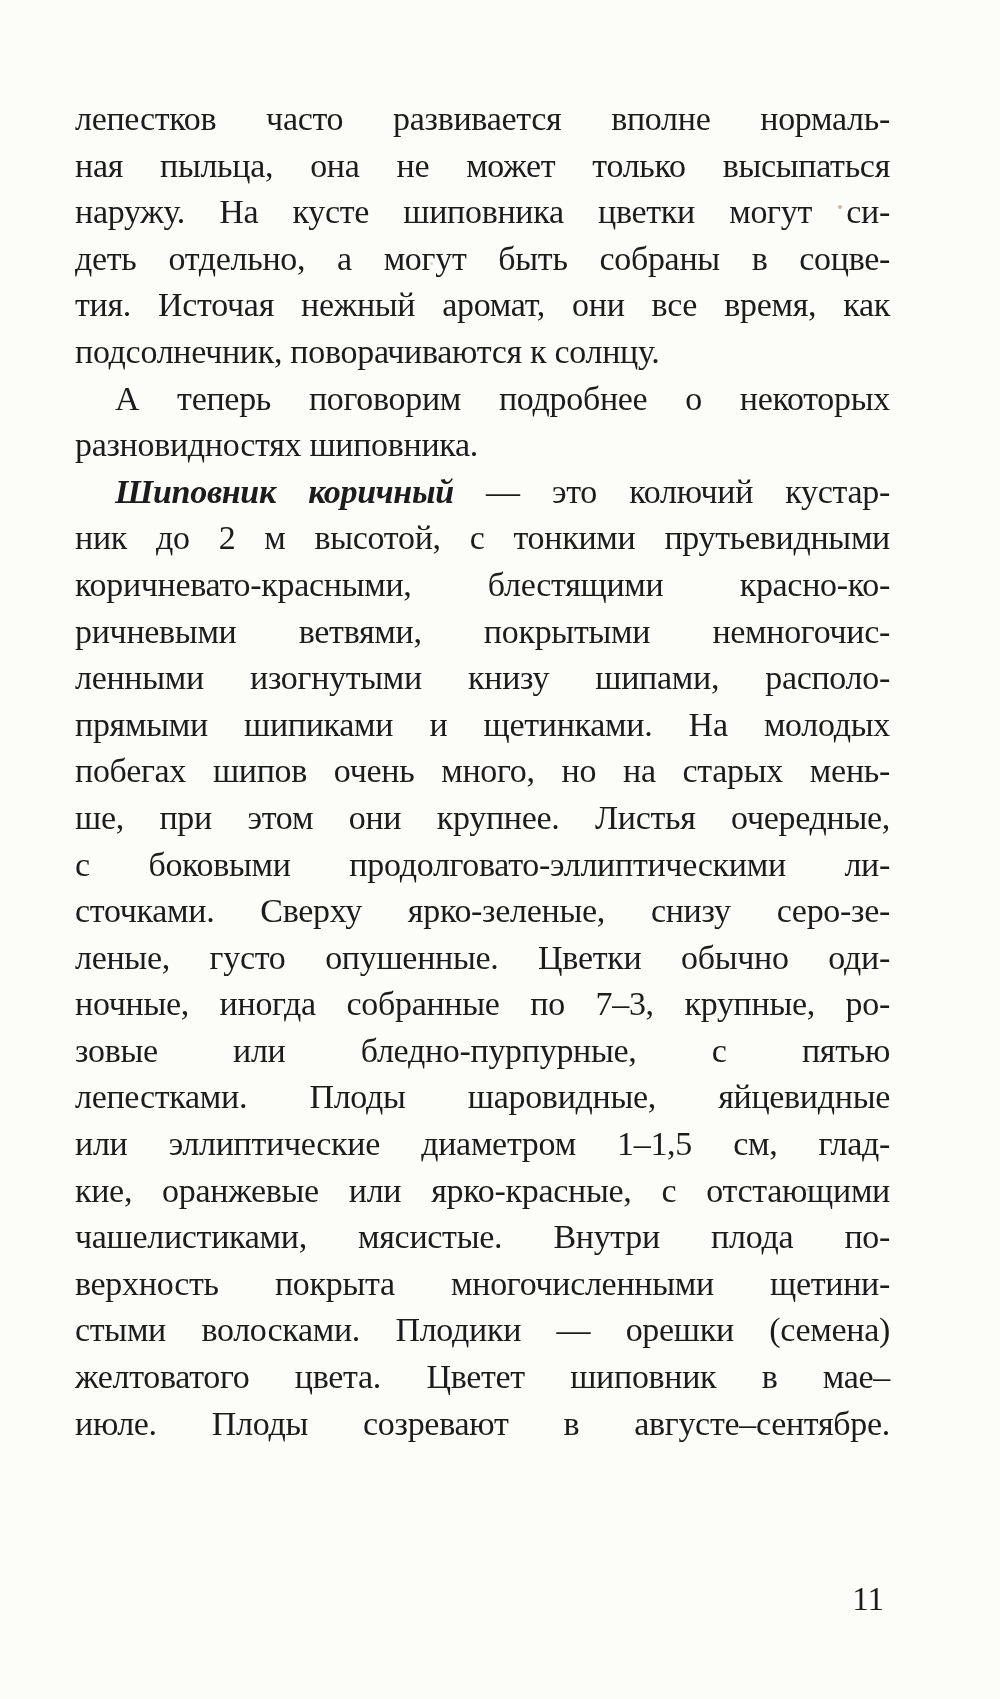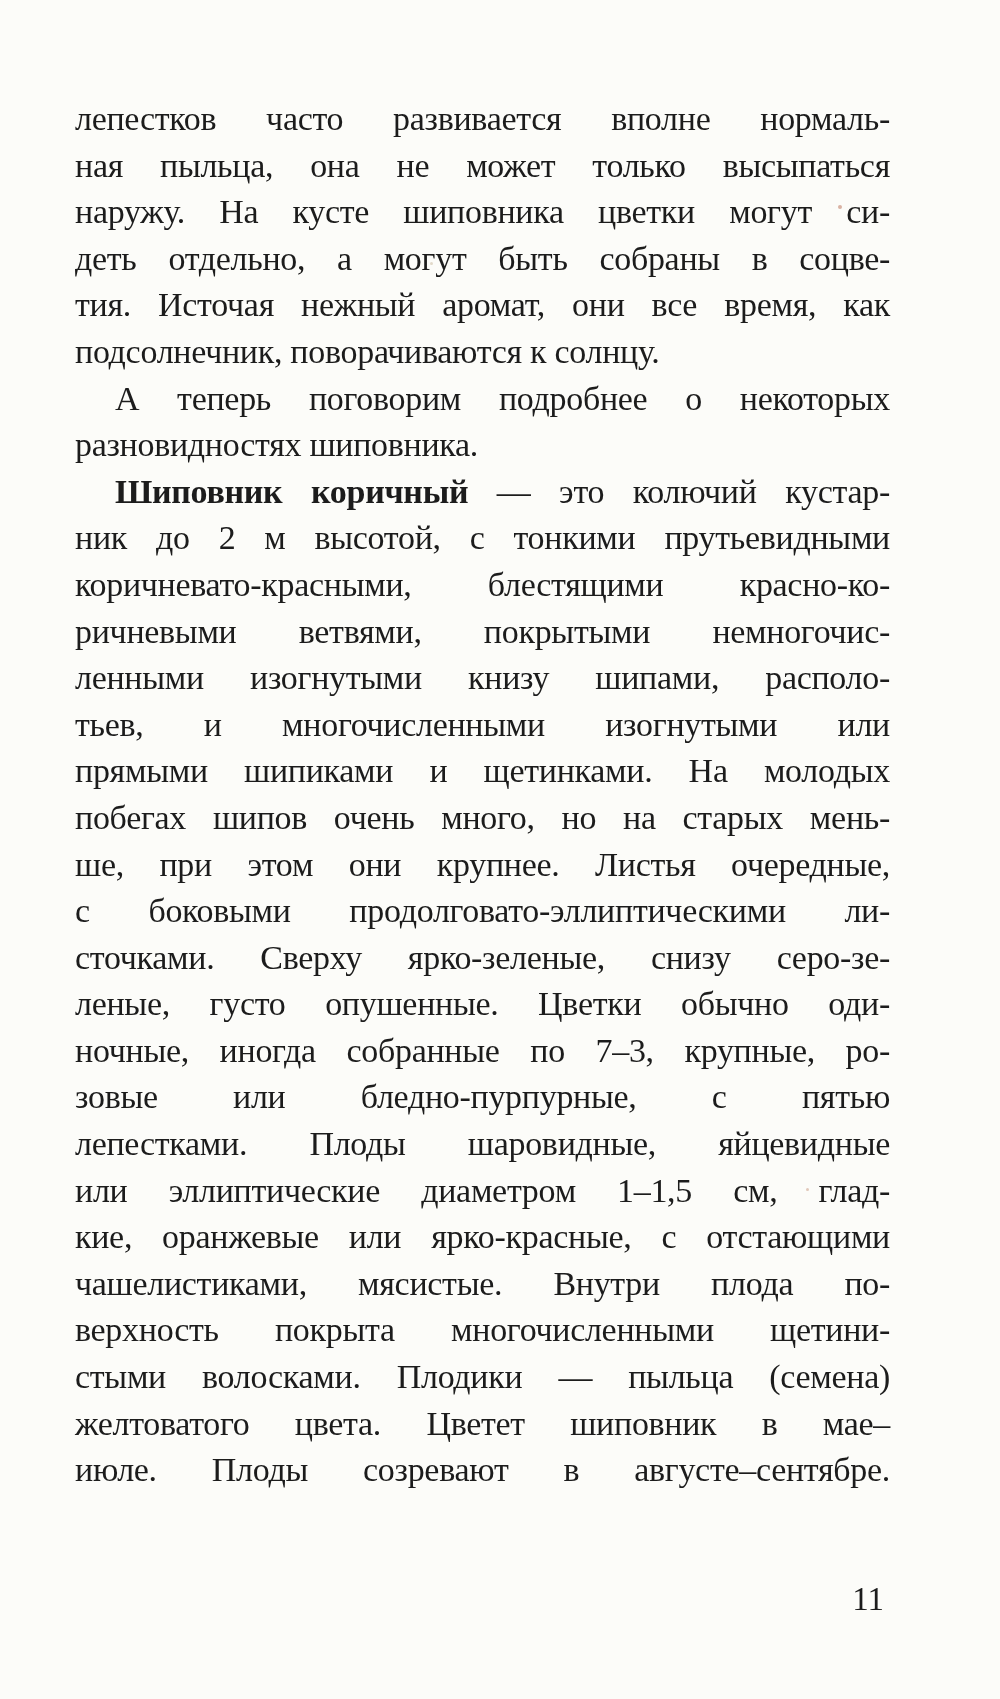--- a/index.html
+++ b/index.html
@@ -34,20 +34,21 @@
   }
   .line.flush{
     text-align:left;
     text-align-last:left;
   }
   .line.indent{
     text-indent:40px;
   }
   .bi{
     font-weight:bold;
+    font-style:italic;
   }
   .page-number{
     position:absolute;
     top:1582px;
     right:116px;
     font-size:33px;
     line-height:34px;
     letter-spacing:0;
   }
   
@@ -71,33 +72,32 @@
       <div class="line">деть отдельно, а могут быть собраны в соцве-</div>
       <div class="line">тия. Источая нежный аромат, они все время, как</div>
       <div class="line flush">подсолнечник, поворачиваются к солнцу.</div>
       <div class="line indent">А теперь поговорим подробнее о некоторых</div>
       <div class="line flush">разновидностях шиповника.</div>
       <div class="line indent"><span class="bi">Шиповник коричный</span><span class=""> — это колючий кустар-</span></div>
       <div class="line">ник до 2 м высотой, с тонкими прутьевидными</div>
       <div class="line">коричневато-красными, блестящими красно-ко-</div>
       <div class="line">ричневыми ветвями, покрытыми немногочис-</div>
       <div class="line">ленными изогнутыми книзу шипами, располо-</div>
-      <div class="line">тьев, и многочисленными изогнутыми или</div>
       <div class="line">прямыми шипиками и щетинками. На молодых</div>
       <div class="line">побегах шипов очень много, но на старых мень-</div>
       <div class="line">ше, при этом они крупнее. Листья очередные,</div>
       <div class="line">с боковыми продолговато-эллиптическими ли-</div>
       <div class="line">сточками. Сверху ярко-зеленые, снизу серо-зе-</div>
       <div class="line">леные, густо опушенные. Цветки обычно оди-</div>
       <div class="line">ночные, иногда собранные по 7–3, крупные, ро-</div>
       <div class="line">зовые или бледно-пурпурные, с пятью</div>
       <div class="line">лепестками. Плоды шаровидные, яйцевидные</div>
       <div class="line">или эллиптические диаметром 1–1,5 см, глад-</div>
       <div class="line">кие, оранжевые или ярко-красные, с отстающими</div>
       <div class="line">чашелистиками, мясистые. Внутри плода по-</div>
       <div class="line">верхность покрыта многочисленными щетини-</div>
-      <div class="line">стыми волосками. Плодики — пыльца (семена)</div>
+      <div class="line">стыми волосками. Плодики — орешки (семена)</div>
       <div class="line">желтоватого цвета. Цветет шиповник в мае–</div>
       <div class="line">июле. Плоды созревают в августе–сентябре.</div>
     </div>
 
   <div class="page-number">11</div>
 </div>
 
 </body></html>

